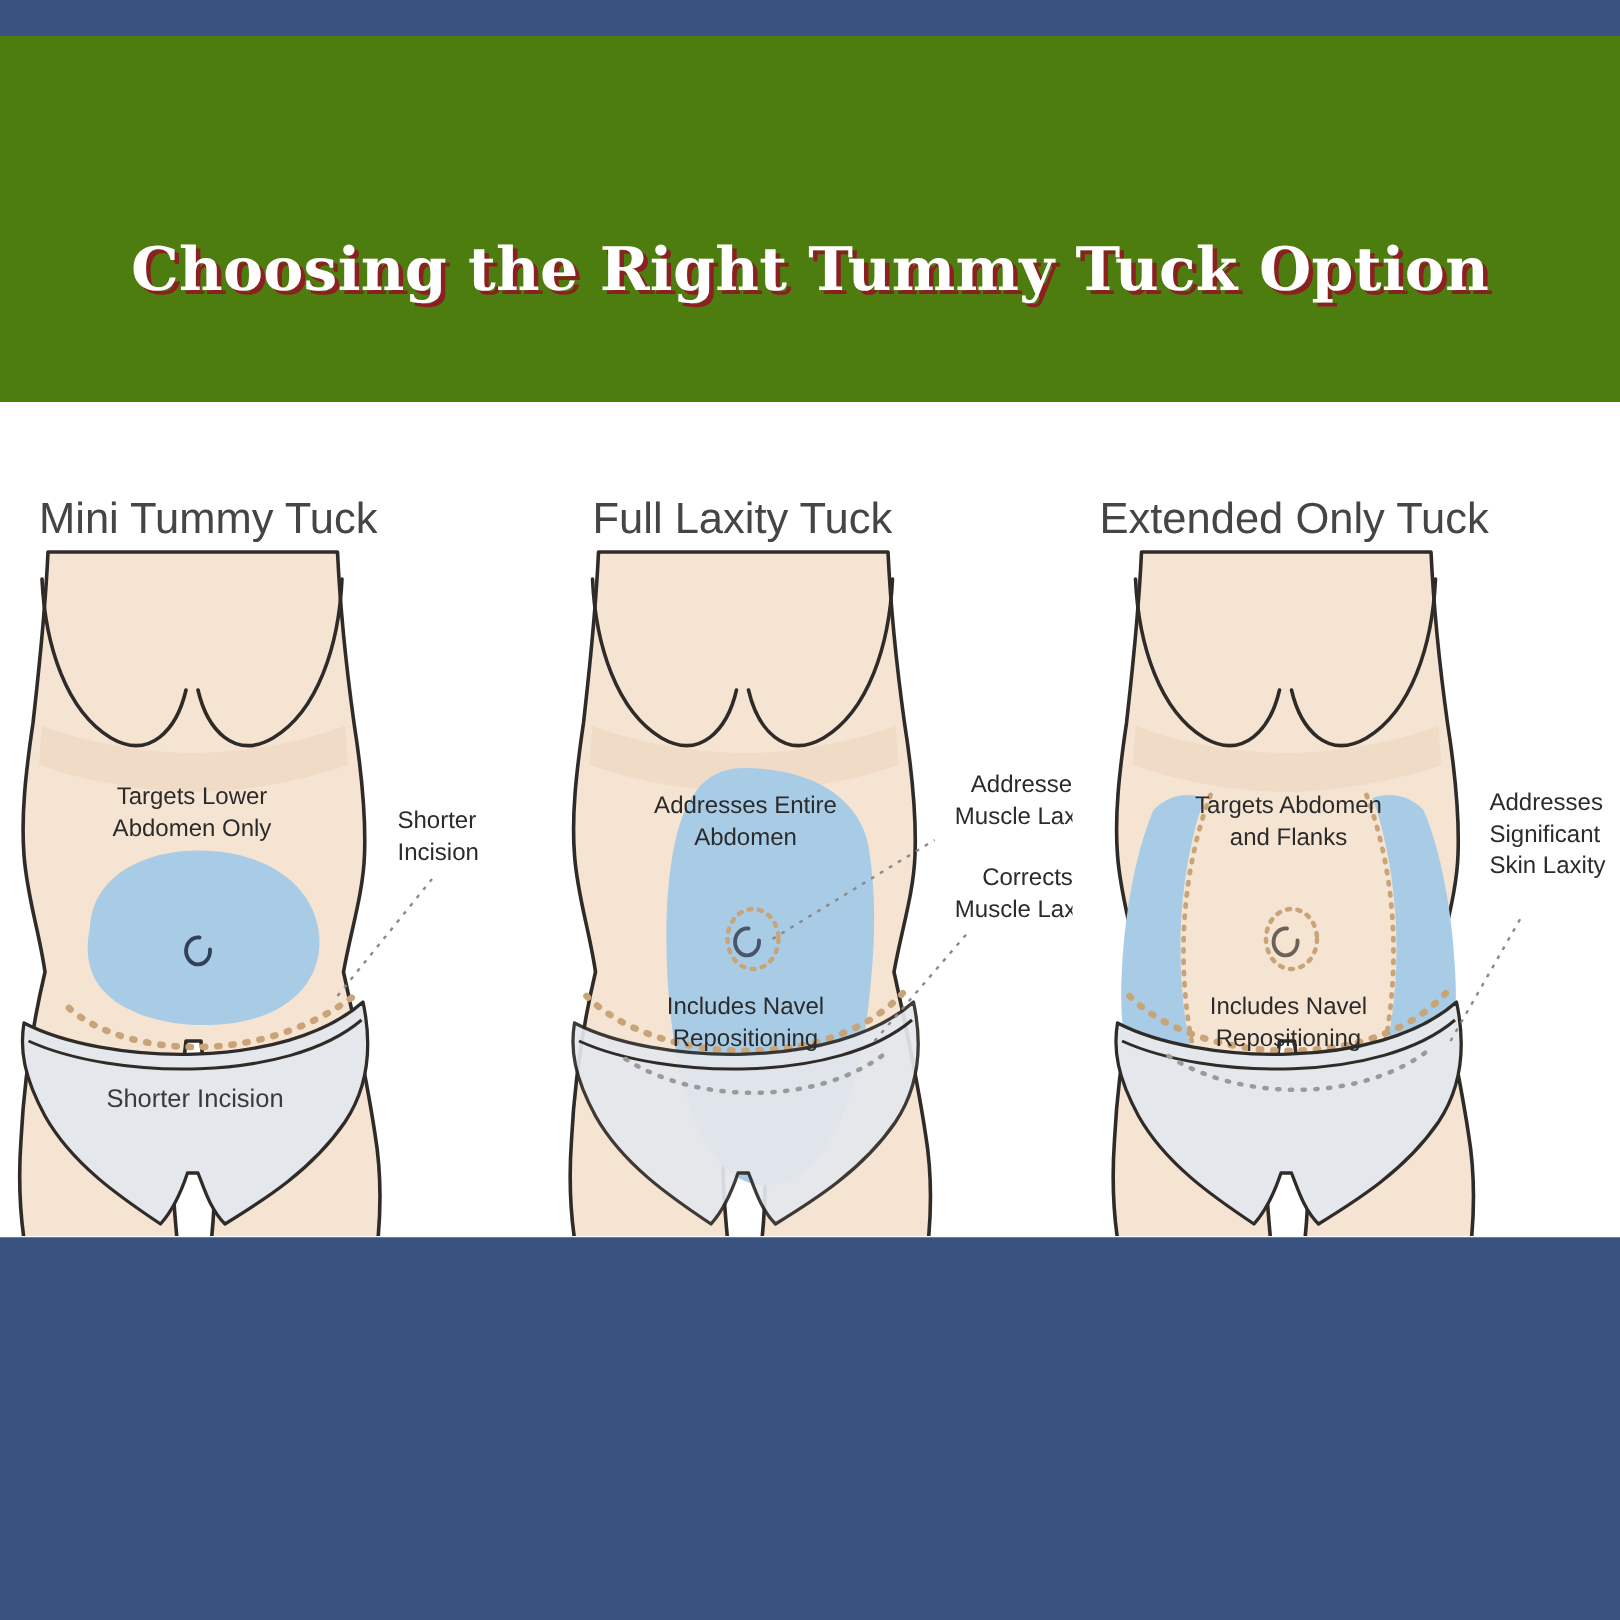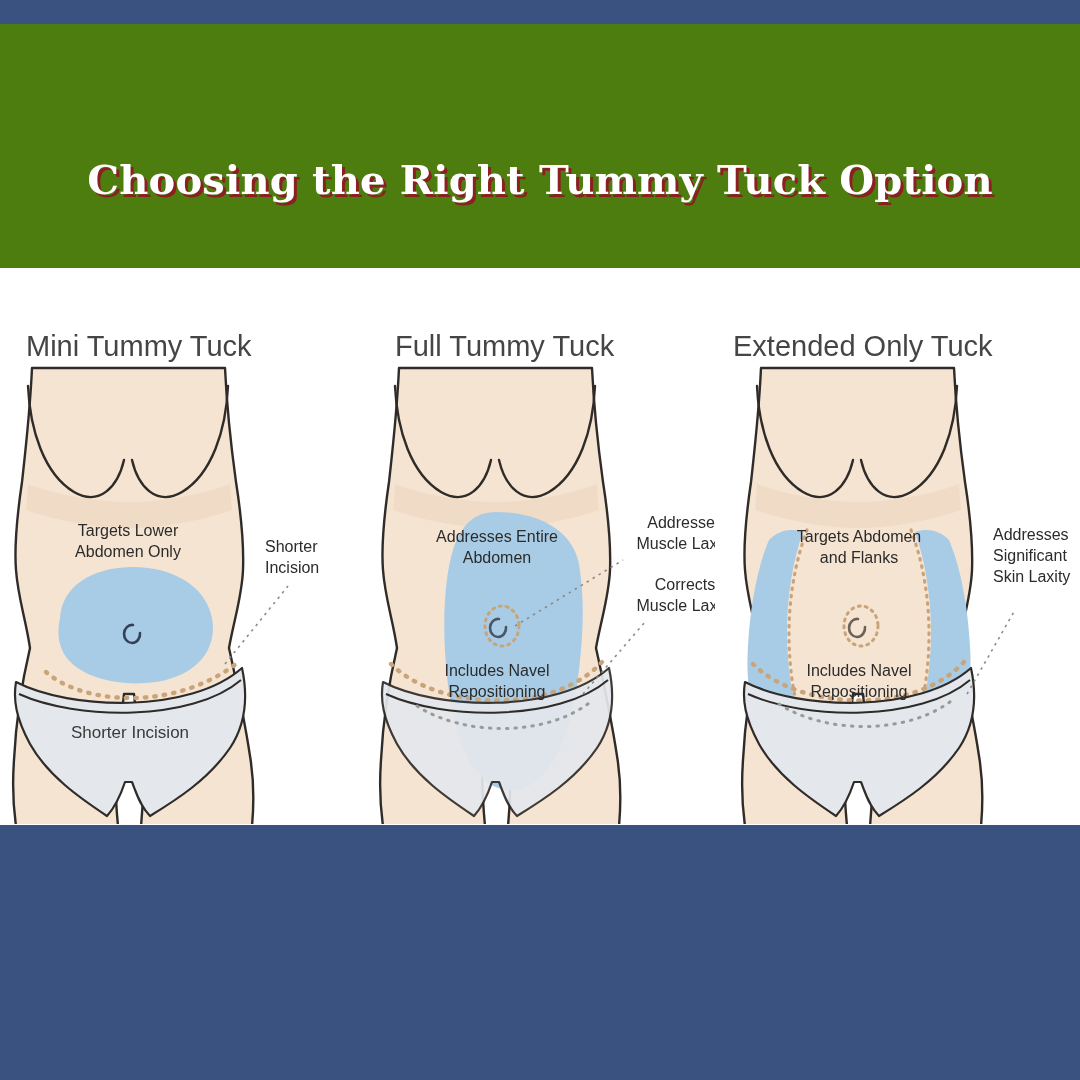--- a/index.html
+++ b/index.html
@@ -160,21 +160,21 @@
       <text class="body-label" x="128" y="193" text-anchor="middle">Abdomen Only</text>
 
       <path d="M225,300 L288,222" fill="none" stroke="#8a8a8a" stroke-width="1.6" stroke-dasharray="2.5 4.5"></path>
 
       <text class="callout-label" x="265" y="188">Shorter</text>
       <text class="callout-label" x="265" y="209">Incision</text>
     </svg>
   </div>
 
   <div class="panel" id="panel-full">
-    <div class="panel-heading">Full Tummy Tuck</div>
+    <div class="panel-heading">Full Laxity Tuck</div>
 
     <svg class="torso-svg" viewBox="0 0 360 460" preserveAspectRatio="xMidYMin meet">
       <path d="M44,4 C42,48 38,82 34,118 C29,152 26,180 28,206
                C30,234 38,256 42,284 C34,318 28,356 26,396
                C24,424 26,448 28,462 L130,462
                C128,440 126,418 128,398 C130,372 134,350 136,330
                L146,330 C148,352 152,374 154,398 C156,420 155,442 153,462
                L264,462 C266,440 266,416 262,392 C256,352 248,316 241,284
                C246,256 254,232 255,206 C256,180 253,150 248,118
                C243,82 239,46 237,4 Z" fill="#f6e4d3" stroke="#2f2b28" stroke-width="2.4" stroke-linejoin="round"></path>

